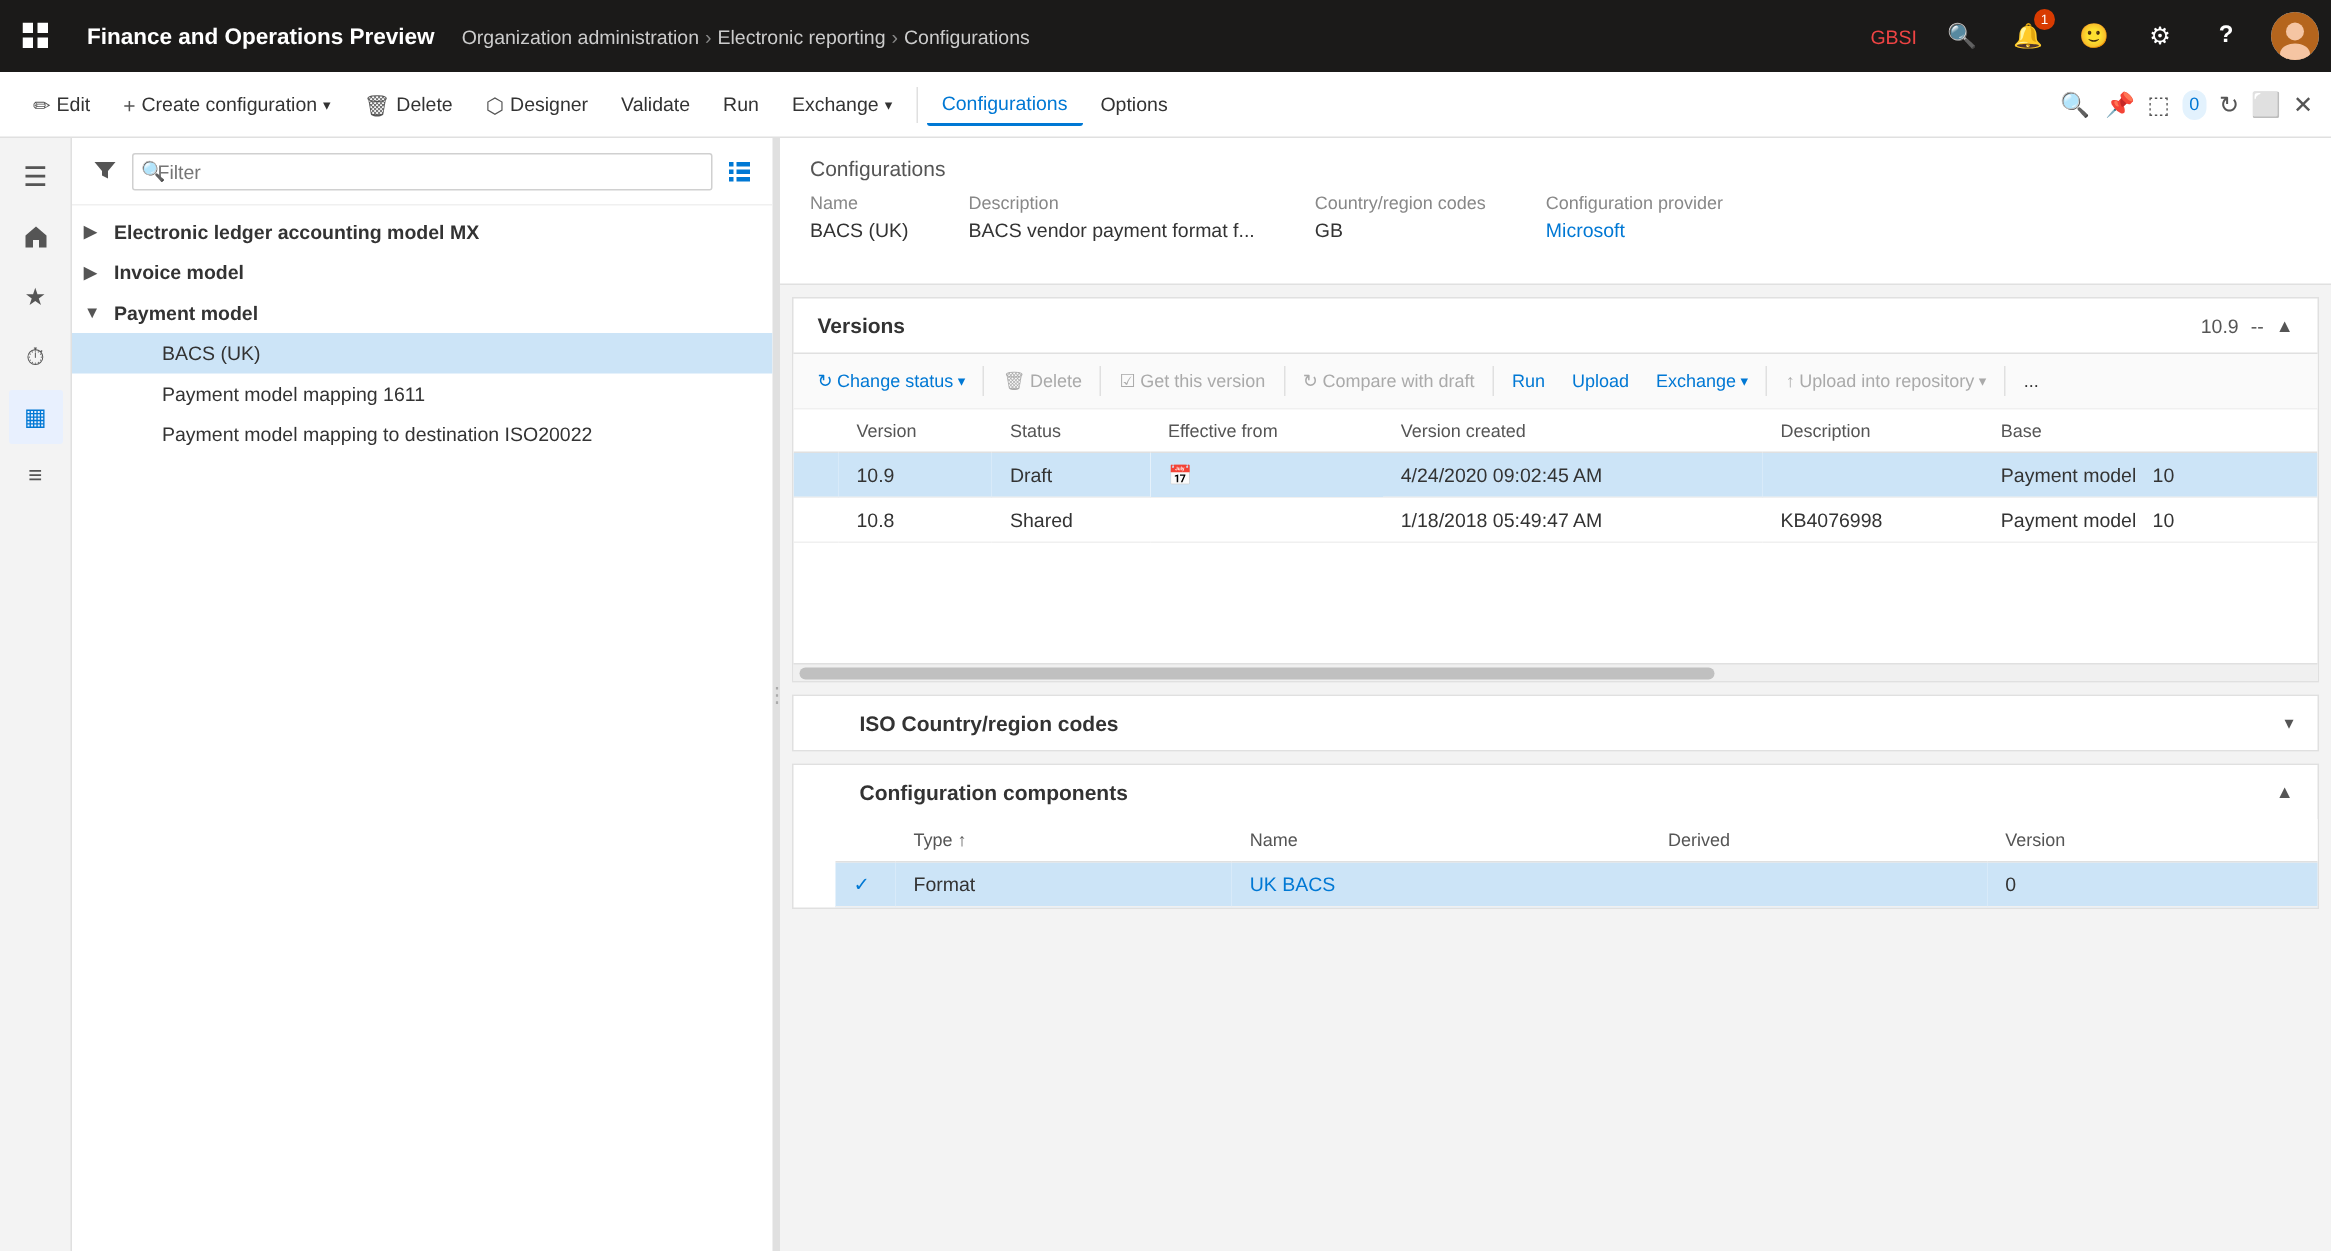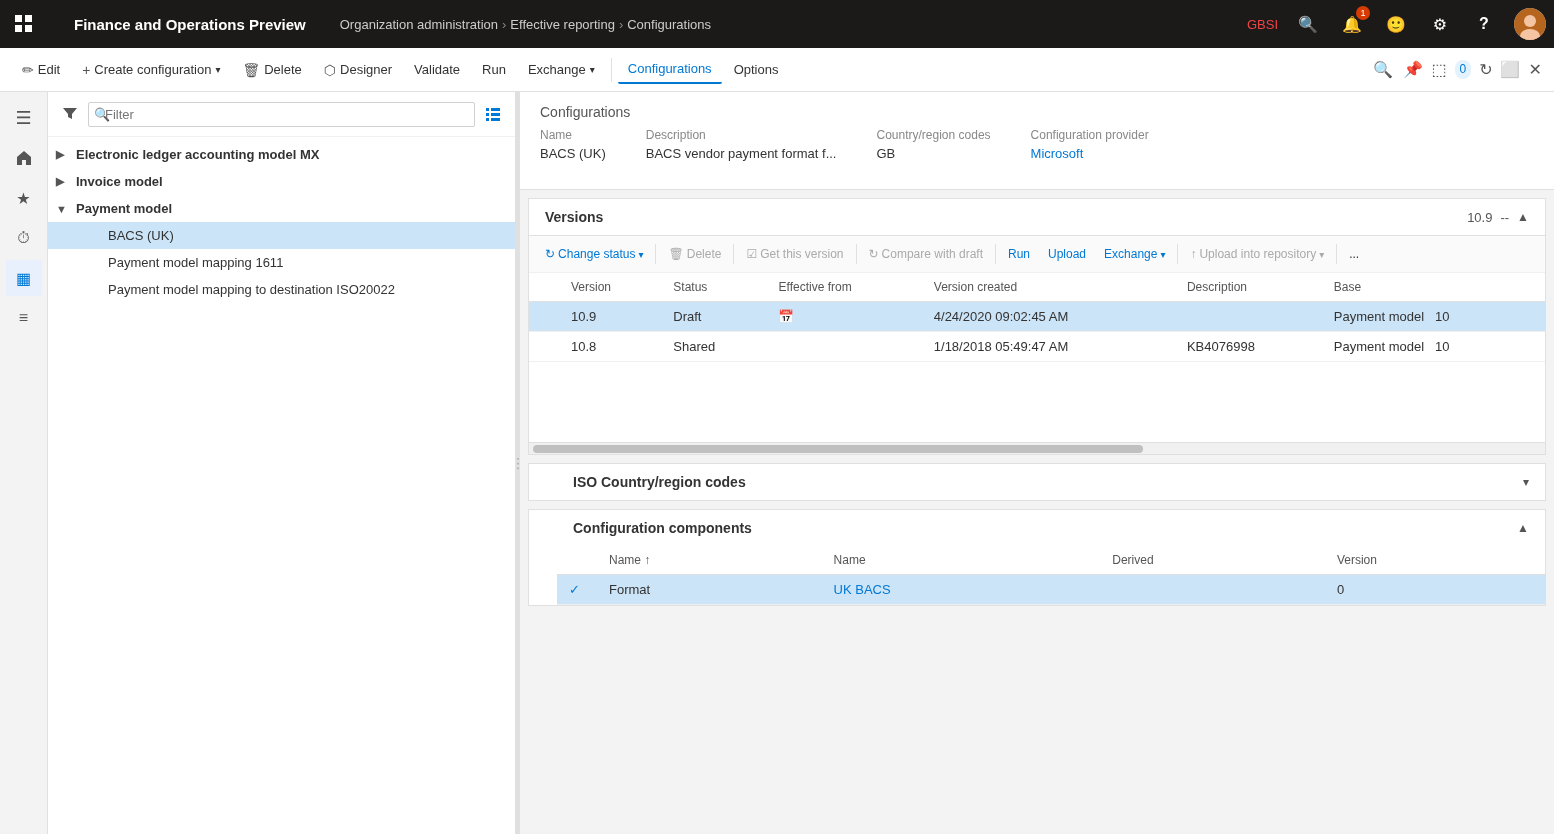--- a/index.html
+++ b/index.html
@@ -7,21 +7,21 @@
 
     
     .top-bar {
       background: #1a1a2e;
       background: #0d0d0d;
       height: 48px;
       display: flex;
       align-items: center;
       color: white;
       padding: 0 8px;
-      gap: 22px;
+      gap: 6px;
     }
     .top-bar-app-icon {
       width: 32px; height: 32px;
       display: flex; align-items: center; justify-content: center;
       cursor: pointer;
     }
     .top-bar-title {
       font-size: 15px;
       font-weight: 600;
       color: white;
@@ -270,21 +270,21 @@
       <rect x="0" y="0" width="7" height="7"></rect>
         <rect x="10" y="0" width="7" height="7"></rect>
       <rect x="0" y="10" width="7" height="7"></rect>
         <rect x="10" y="10" width="7" height="7"></rect>
     </svg>
   </div>
   <div class="top-bar-title">Finance and Operations Preview</div>
   <div class="top-bar-breadcrumb">
     <span>Organization administration</span>
     <span class="chevron">›</span>
-    <span>Effective reporting</span>
+    <span>Electronic reporting</span>
     <span class="chevron">›</span>
     <span>Configurations</span>
   </div>
   <div class="top-bar-actions">
     <span style="color:#ef4444;font-size:13px;">GBSI</span>
     <div class="icon-btn" style="color:white;font-size:16px;">🔍</div>
     <div class="icon-btn notification-badge" style="color:white;font-size:16px;">
       🔔
       <span class="badge">1</span>
     </div>
@@ -559,21 +559,21 @@
     <div class="collapse-section">
       <div class="collapse-header">
         <div class="collapse-header-title">Configuration components</div>
         <span class="collapse-icon">▲</span>
       </div>
       <div class="collapse-content">
         <table class="comp-table">
           <thead>
             <tr>
               <th style="width:40px;"></th>
-              <th>Name ↑</th>
+              <th>Type ↑</th>
               <th>Name</th>
               <th>Derived</th>
               <th>Version</th>
             </tr>
           </thead>
           <tbody>
             <tr class="selected">
               <td>
                 <span class="check-icon">✓</span>
               </td>

